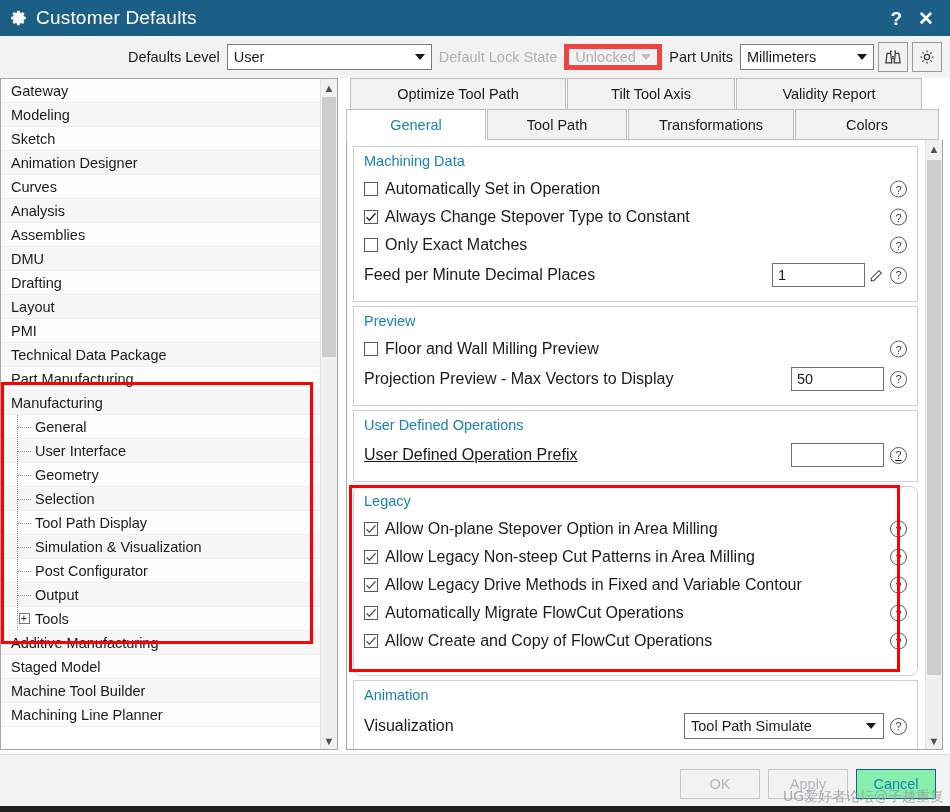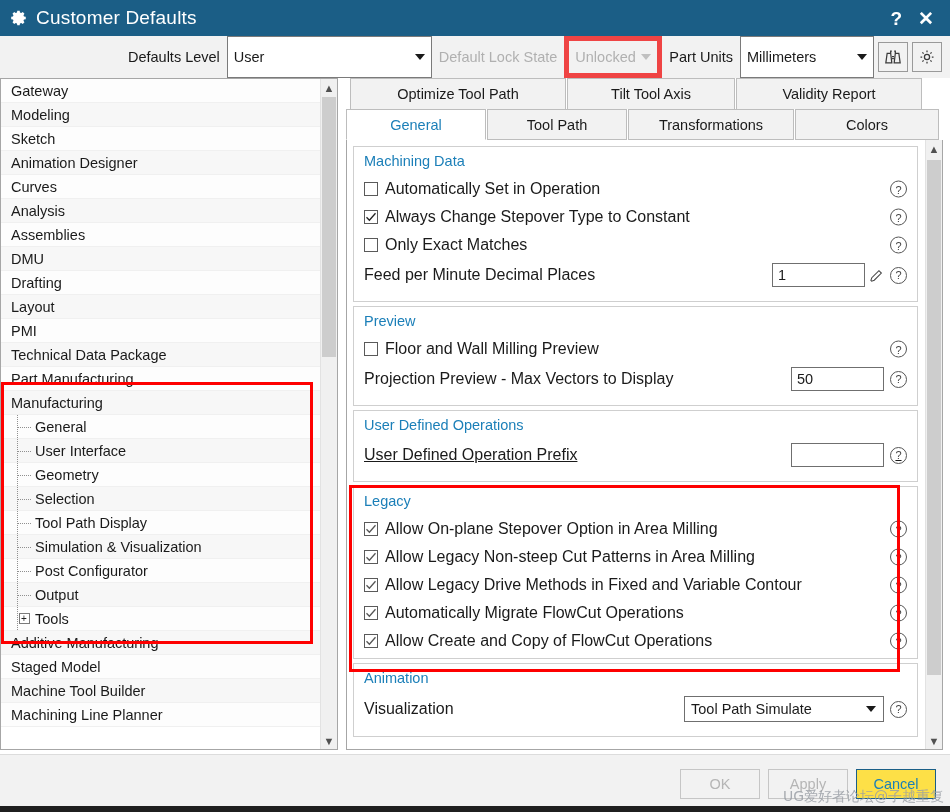--- a/index.html
+++ b/index.html
@@ -28,21 +28,21 @@
   
   #toolbar{
     height:42px; background:#f2f2f2;
     display:flex; align-items:center; justify-content:flex-end;
     padding:0 8px 0 0; gap:0px;
     border-bottom:1px solid #f2f2f2;
   }
   .tb-label{ font-size:14.5px; color:#1a1a1a; padding:0 7px; white-space:nowrap;}
   .tb-label.disabled{ color:#b0b0b0; }
   .combo{
-    position:relative; height:42px; border:1px solid #7a7a7a; background:#ffffff;
+    position:relative; height:26px; border:1px solid #7a7a7a; background:#ffffff;
     display:flex; align-items:center; padding:0 22px 0 6px; font-size:14.5px;
   }
   .combo.disabled{ border:5px solid #ef4444; background:#f2f2f2; color:#b0b0b0;}
   .combo .arr{
     position:absolute; right:6px; top:50%; transform:translateY(-50%);
     width:0;height:0;border-left:5px solid transparent;border-right:5px solid transparent;
     border-top:6px solid #1a1a1a;
   }
   .combo.disabled .arr{ border-top-color:#c0c0c0; }
   #combo-defaults-level{ width:205px; }
@@ -156,21 +156,21 @@
   
   #footer{
     position:absolute; left:0; right:0; bottom:0; height:58px;
     background:#f2f2f2; border-top:1px solid #dcdcdc;
     display:flex; align-items:center; justify-content:flex-end; padding-right:14px; gap:8px;
   }
   .btn{
     width:80px;height:30px;border:1px solid #c6c6c6;background:#f2f2f2;
     display:flex;align-items:center;justify-content:center;font-size:14.5px;color:#b5b5b5;
   }
-  .btn.enabled{ border:1px solid #1b5e86; color:#1b7fb8; background:#fde047;}
+  .btn.enabled{ border:1px solid #1b5e86; color:#1b7fb8; background:#86efac;}
   #watermark{
     position:absolute; right:6px; bottom:6px; font-size:14px; color:#9a9fa6;
     opacity:.85; white-space:nowrap; font-family:"DejaVu Sans", sans-serif;
   }
   #bottombar{ position:absolute; left:0; right:0; bottom:0; height:6px; background:#1f1f1f;}
 </style>
 </head>
 <body>
 
 <div id="titlebar">
@@ -425,21 +425,21 @@
         <div class="group">
           <div class="gtitle">User Defined Operations</div>
           <div class="row" style="height:32px;text-decoration:underline;">
             <span class="rlabel">User Defined Operation Prefix</span>
             <span class="spacer"></span>
             <span class="field"></span>
             <span class="help">?</span>
           </div>
         </div>
 
-        <div class="group" style="padding-bottom:3px;">
+        <div class="group" style="padding-bottom:20px;border-radius:8px;">
           <div class="gtitle">Legacy</div>
 
           <div class="row">
             <span class="cb">
               <svg width="12" height="12" viewBox="0 0 12 12">
                   <path d="M1.5 6.2 4.4 9.2 10.5 2.3" fill="none" stroke="#555" stroke-width="1.3"></path>
                 </svg>
             </span>
             <span class="rlabel">Allow On-plane Stepover Option in Area Milling</span>
             <span class="spacer"></span>

